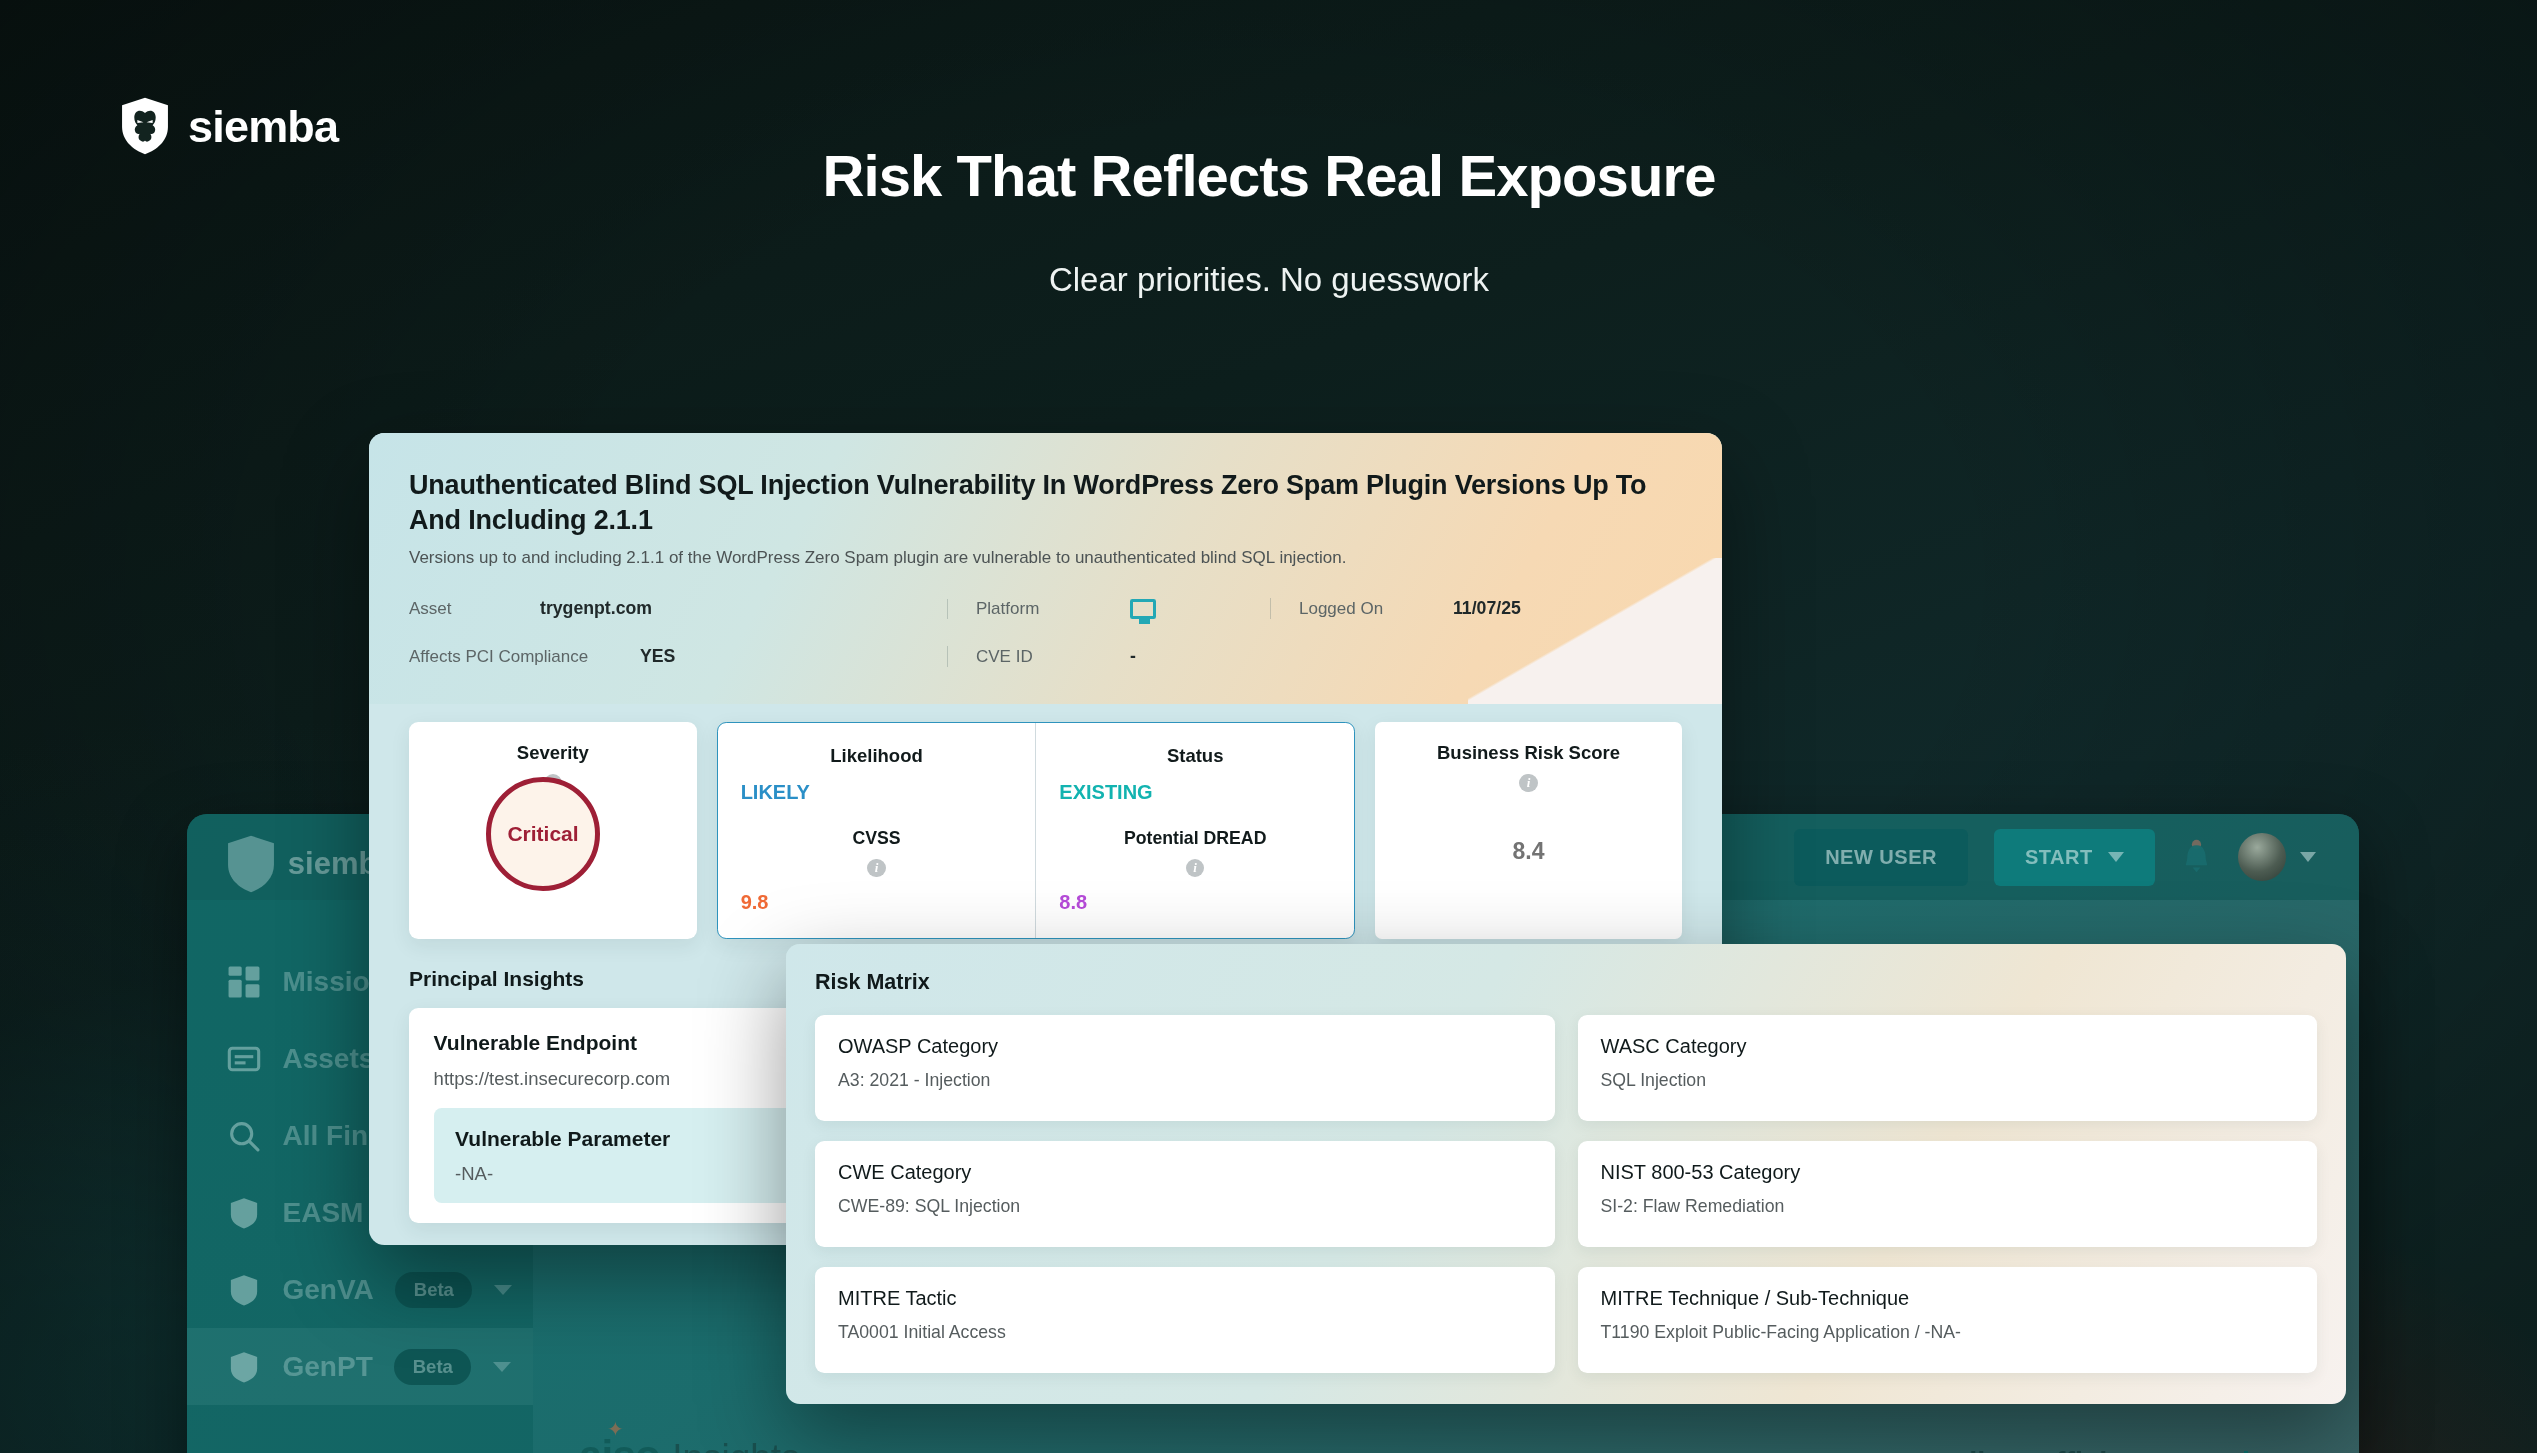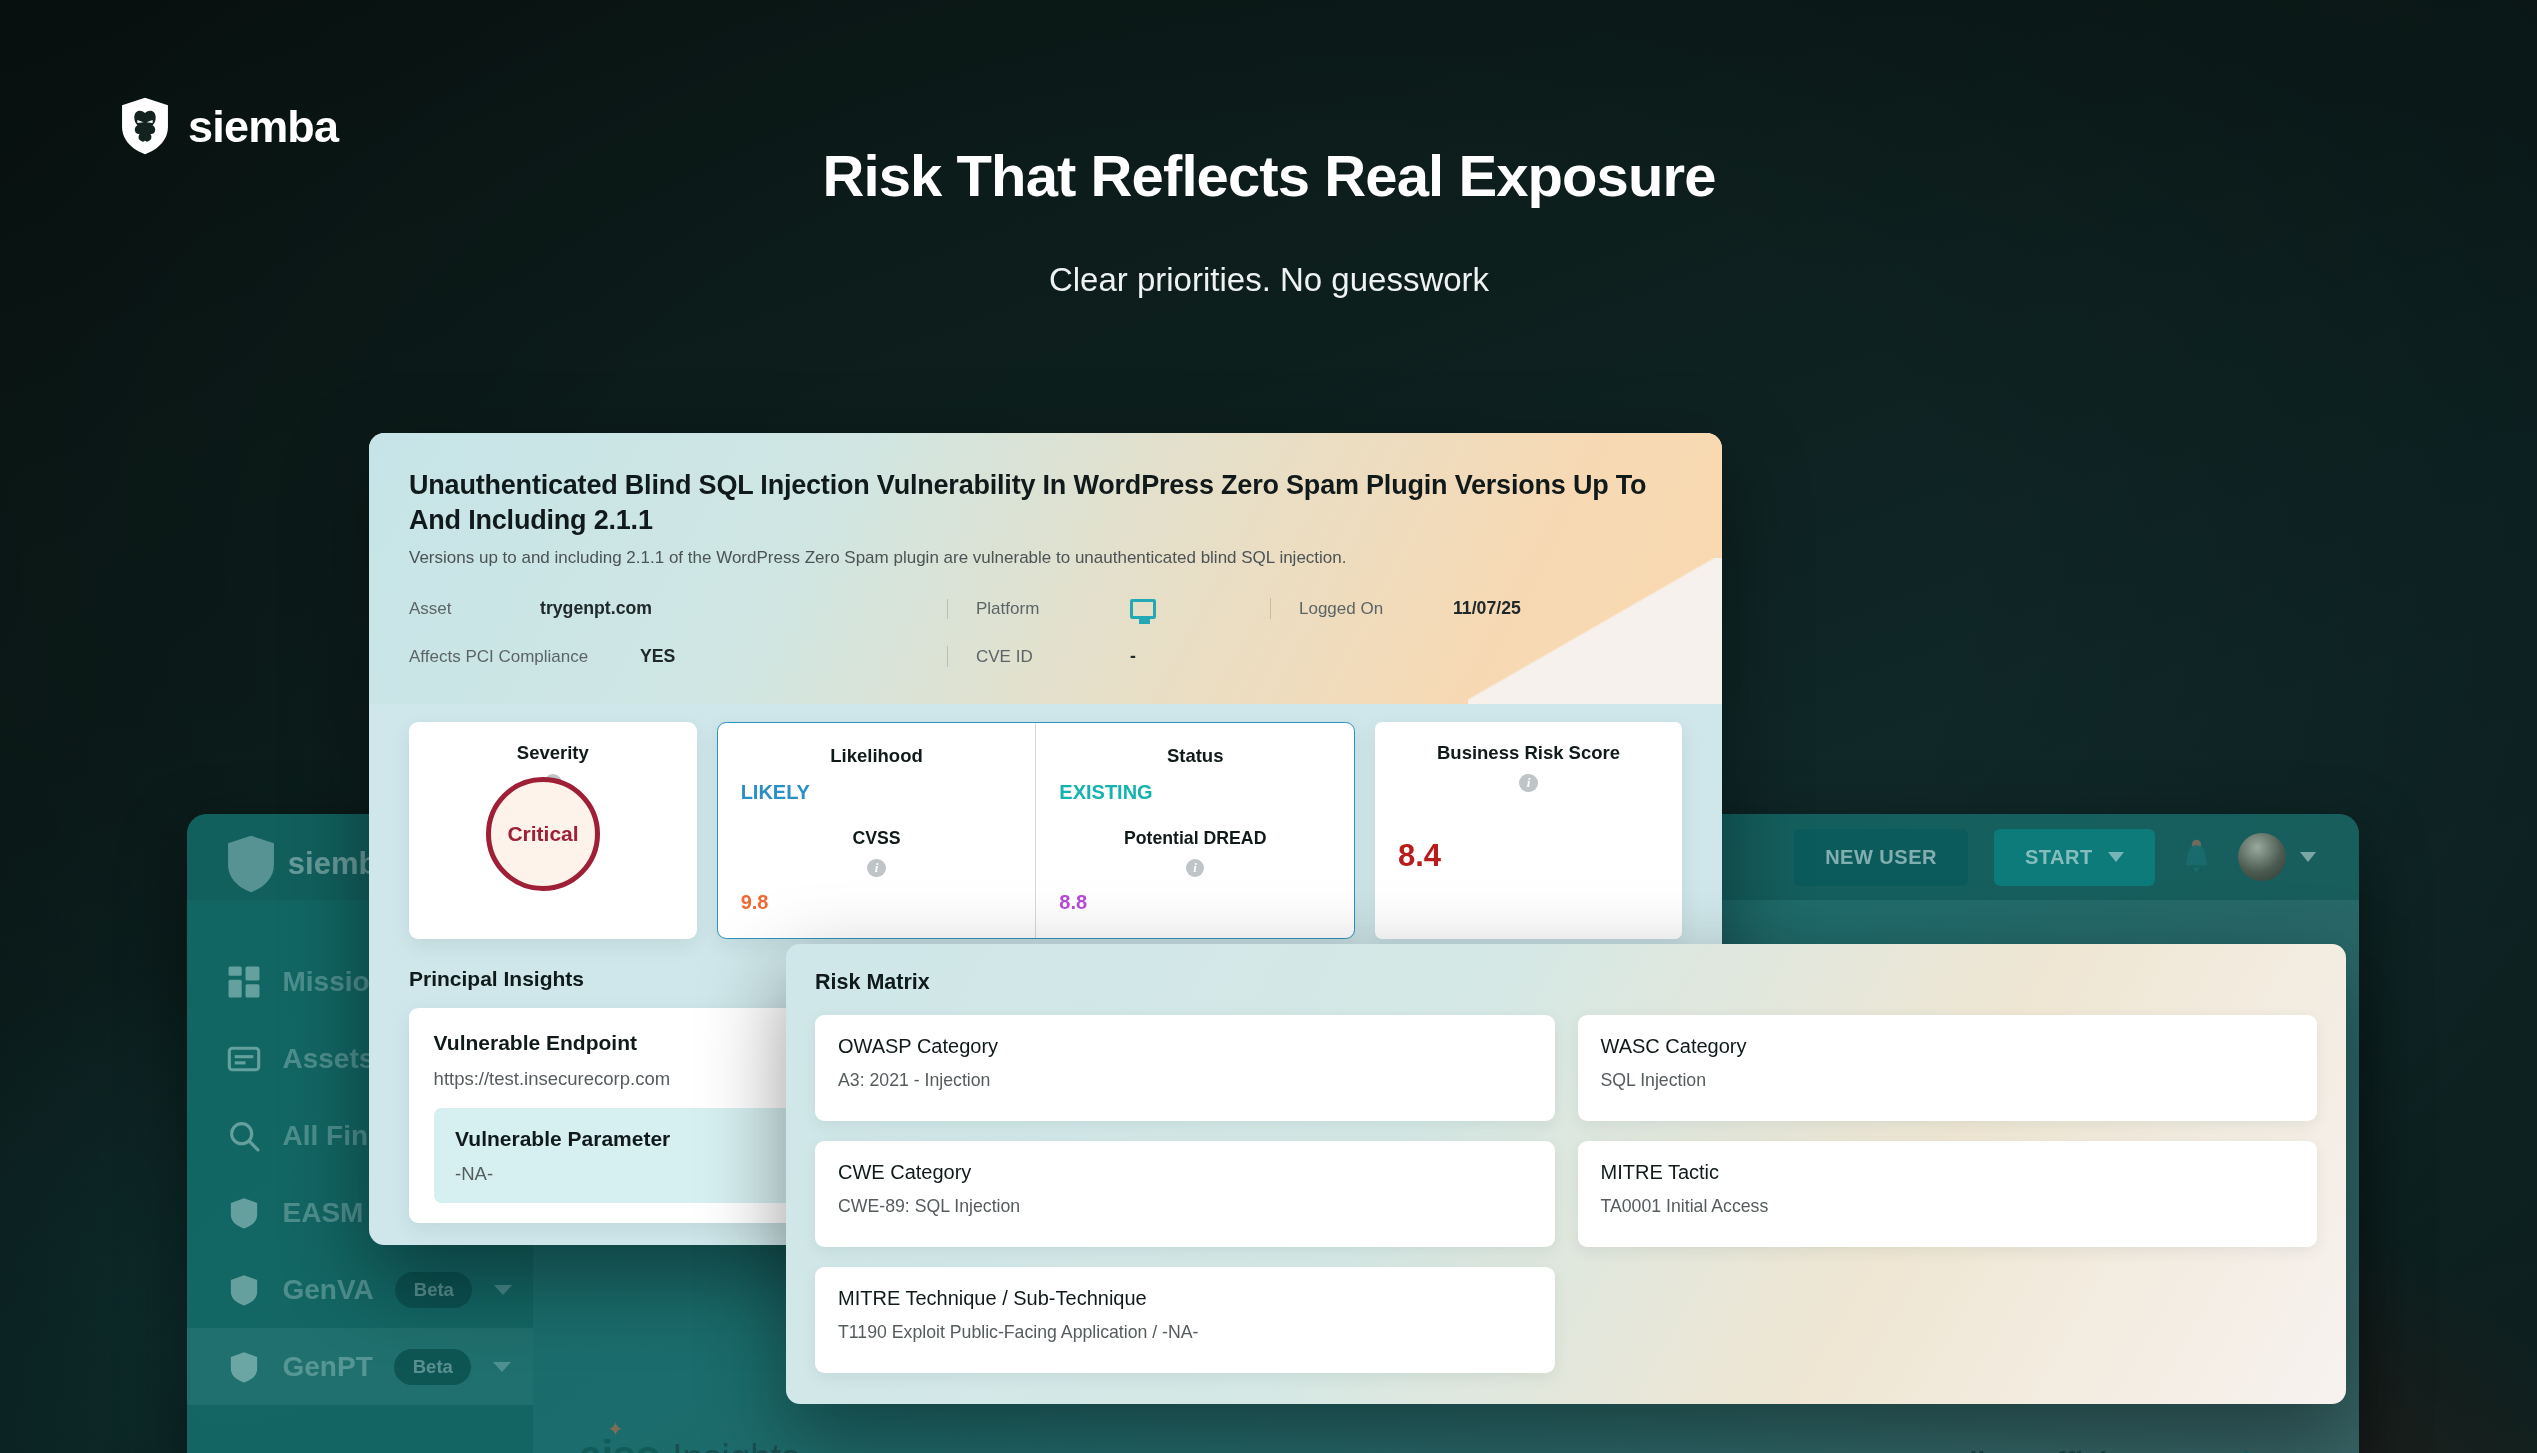--- a/index.html
+++ b/index.html
@@ -209,21 +209,21 @@
     border: 5.4px solid #9e1f36; background: #fdf3ea;
     display: flex; align-items: center; justify-content: center;
     color: #9e1f36; font-size: 21px; font-weight: 700;
   }
   .m-val { font-size: 20px; font-weight: 600; margin-top: 14px; }
   .v-likely { color: #2a8fc7; }
   .v-existing { color: #12b3b0; }
   .v-cvss { color: #f06a36; }
   .v-dread { color: #b64bd9; }
   .mt32 { margin-top: 24.6px; }
-  .biz-val { color: #b91c1c; font-size: 31px; font-weight: 700; margin-top: 46px; }
+  .biz-val { color: #737373; font-size: 23px; font-weight: 700; text-align: center; margin-top: 46px; }
 
   
   .pi-title { color: #101a1b; font-size: 21px; font-weight: 700; padding: 28px 40px 0 40px; }
   .pi-card {
     margin: 17px 40px 0 40px; background: #fff; border-radius: 9.2px;
     padding: 23px 24.6px 20px 24.6px; width: 692px;
     box-shadow: 0 6.2px 20px rgba(20,50,55,0.08);
   }
   .pi-k { color: #101a1b; font-size: 21px; font-weight: 700; }
   .pi-v { color: #555c5e; font-size: 18.5px; margin-top: 12.3px; }
@@ -465,20 +465,24 @@
     </div>
     <div class="risk-item">
       <div class="risk-k">WASC Category</div>
       <div class="risk-v">SQL Injection</div>
     </div>
     <div class="risk-item">
       <div class="risk-k">CWE Category</div>
       <div class="risk-v">CWE-89: SQL Injection</div>
     </div>
     <div class="risk-item">
+      <div class="risk-k">NIST 800-53 Category</div>
+      <div class="risk-v">SI-2: Flaw Remediation</div>
+    </div>
+    <div class="risk-item">
       <div class="risk-k">MITRE Tactic</div>
       <div class="risk-v">TA0001 Initial Access</div>
     </div>
     <div class="risk-item">
       <div class="risk-k">MITRE Technique / Sub-Technique</div>
       <div class="risk-v">T1190 Exploit Public-Facing Application / -NA-</div>
     </div>
   </div>
 </div>
 

